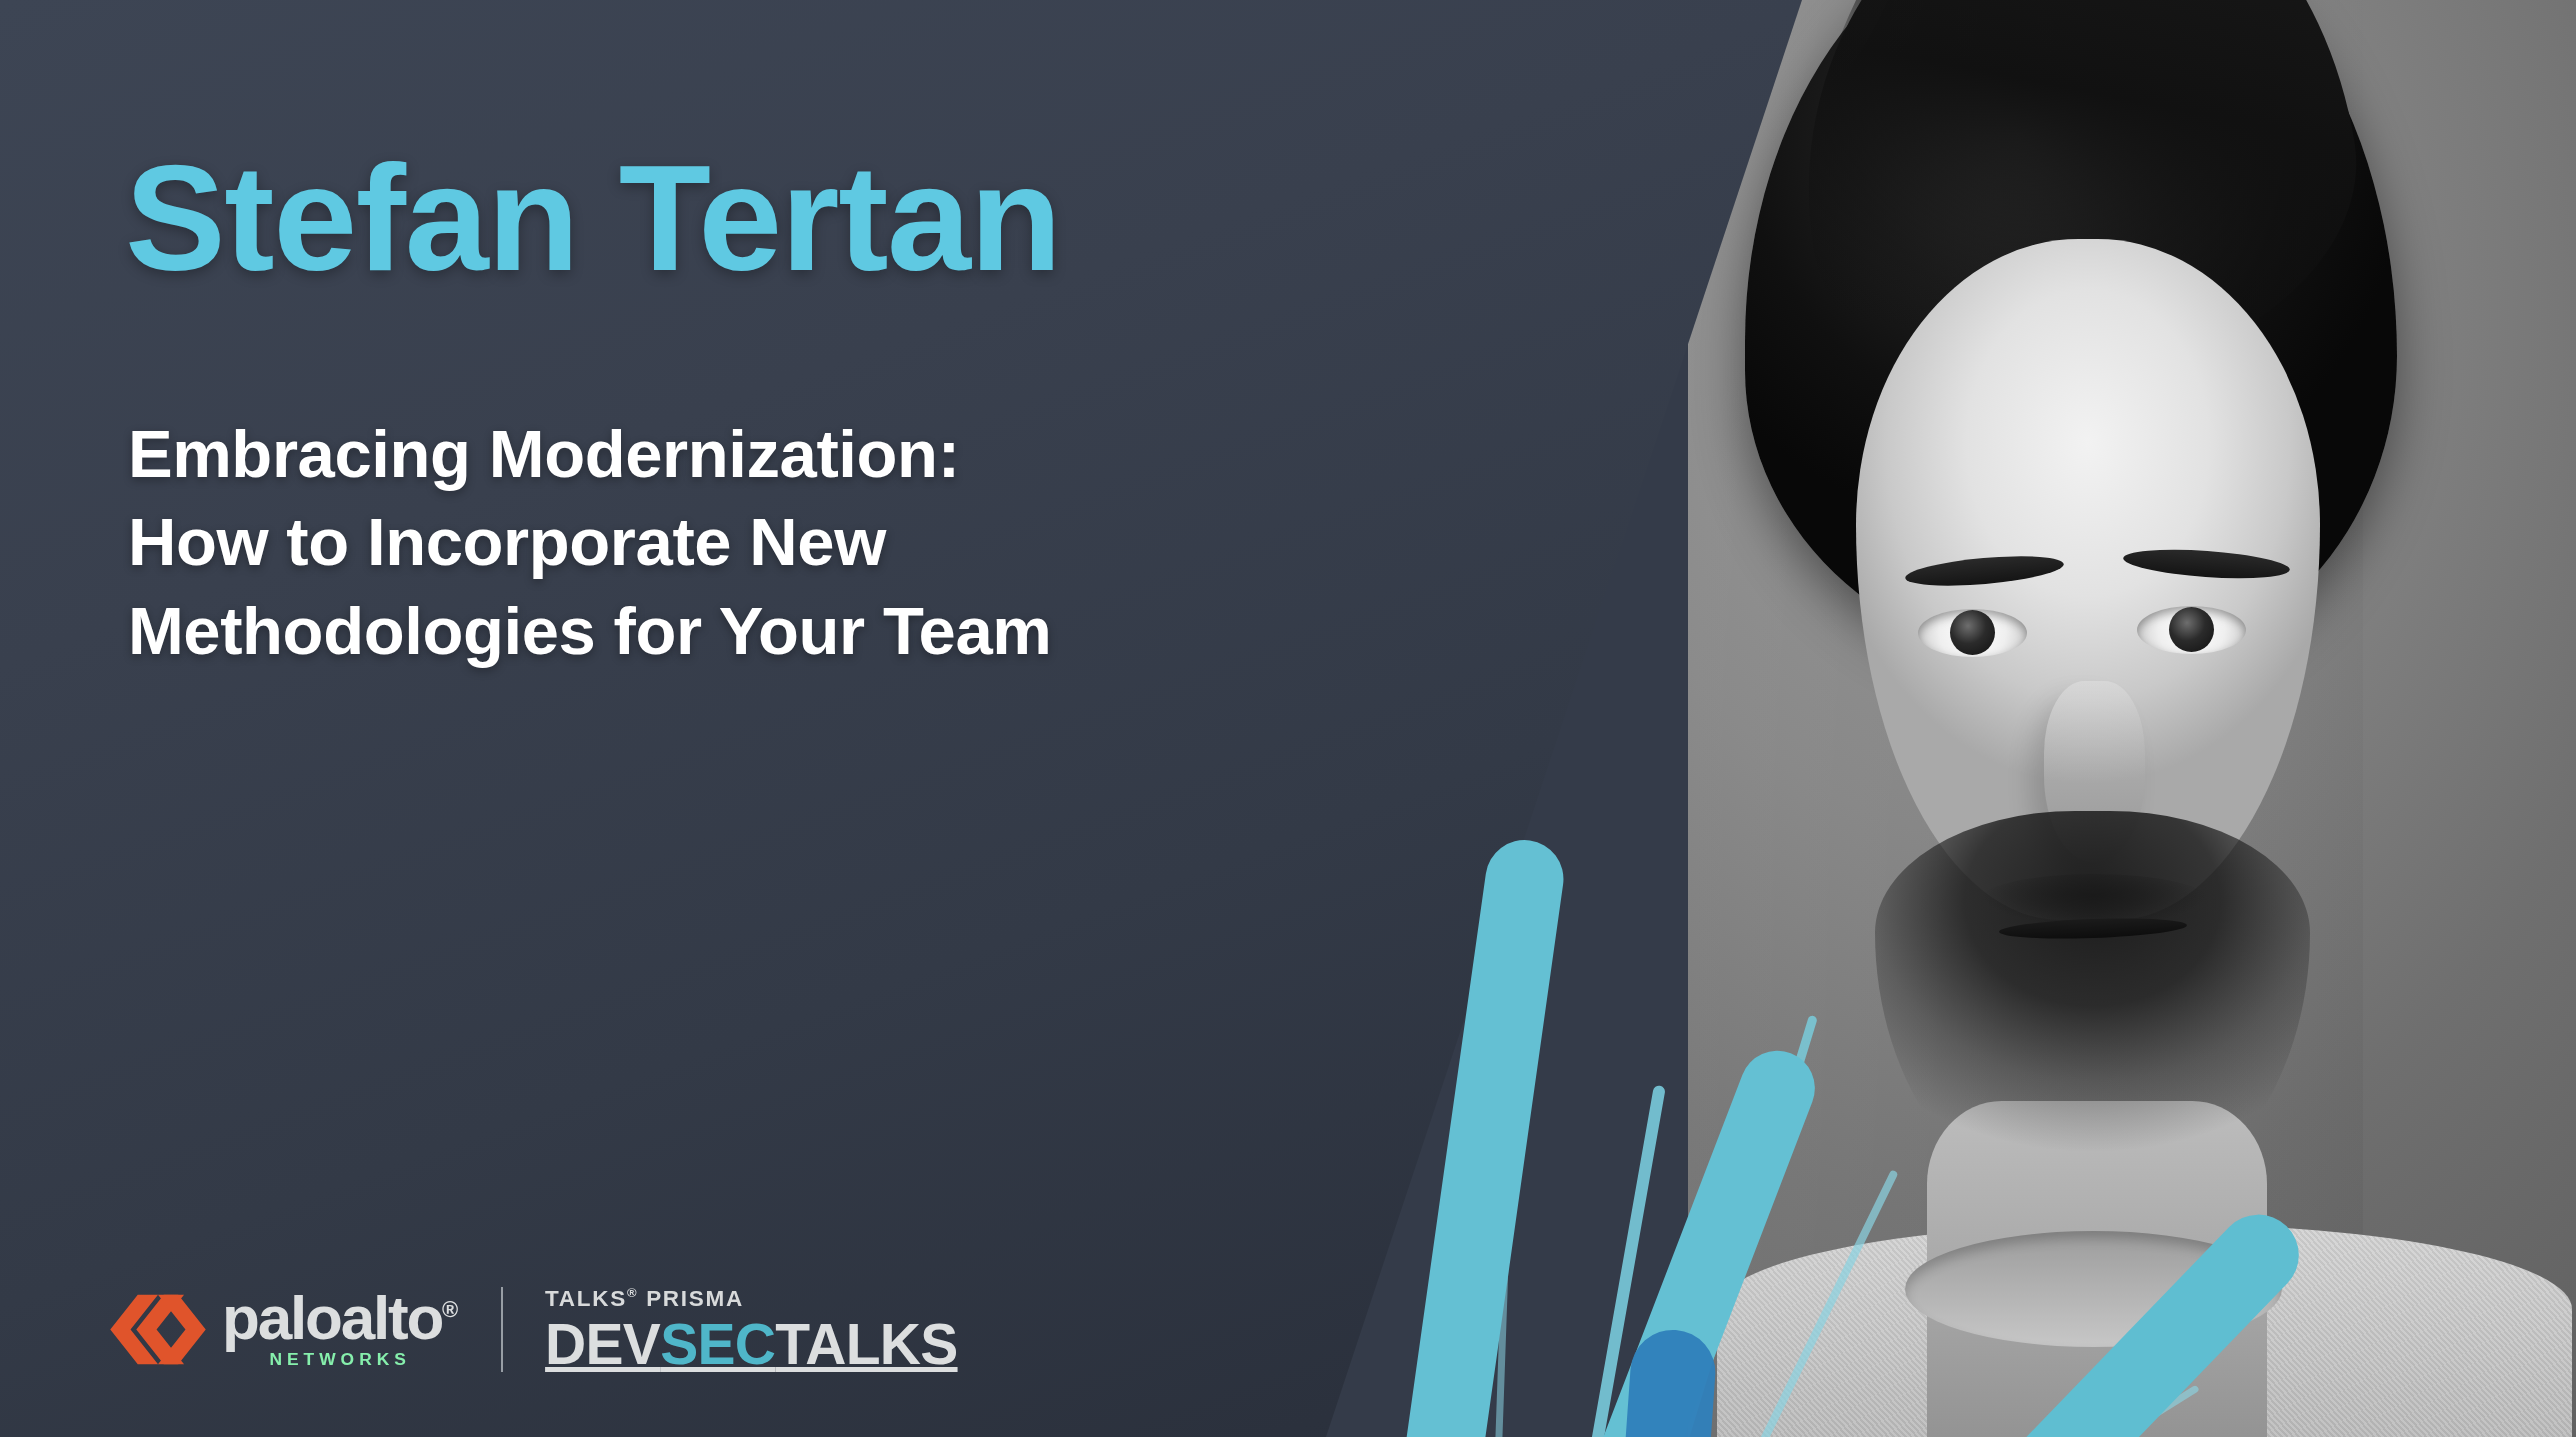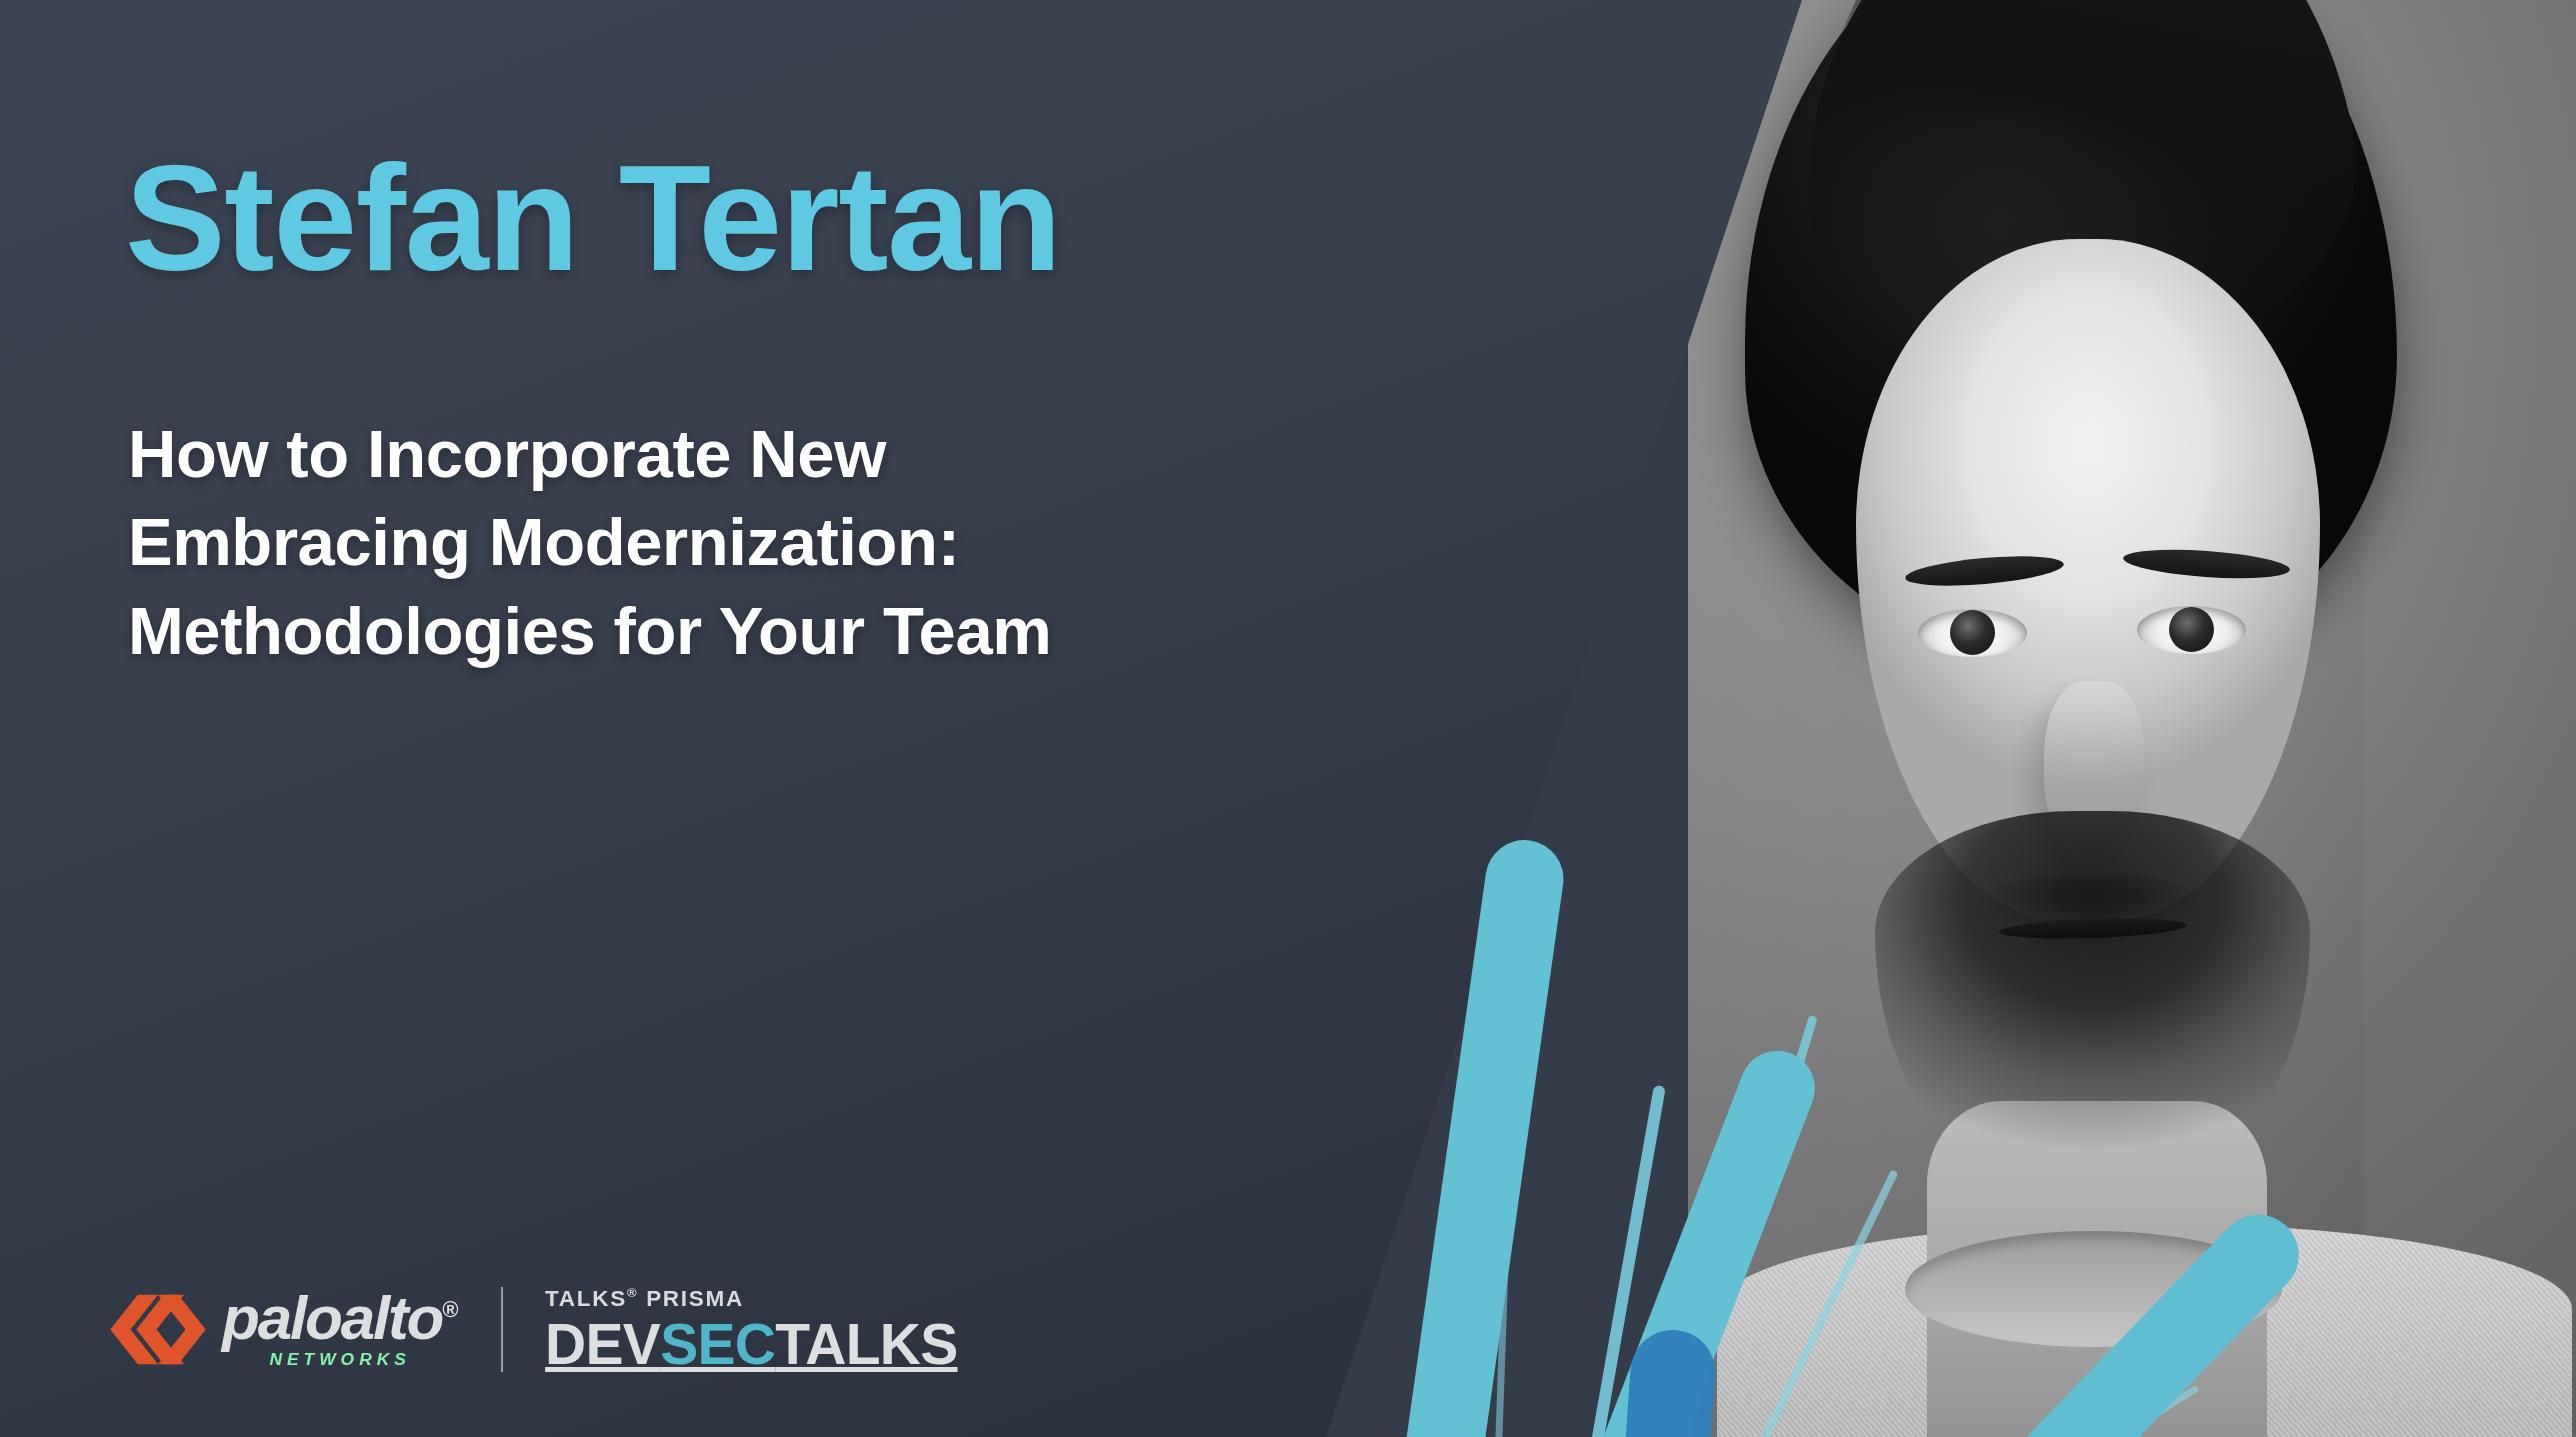--- a/index.html
+++ b/index.html
@@ -202,21 +202,21 @@
   .footer{
     position:absolute;
     left:110px;
     bottom:64px;
     display:flex;
     align-items:center;
     gap:38px;
   }
   .pan-logo{ display:flex; align-items:flex-end; gap:16px; }
   .pan-mark{ width:96px; height:81px; display:block; }
-  .pan-word{ position:relative;font-style:italic; }
+  .pan-word{ position:relative; }
   .pan-paloalto{
     font-size:62px; font-weight:700; letter-spacing:-2.2px;
     color:#dcdedf; line-height:.92;
   }
   .pan-reg{
     font-size:22px; vertical-align:super; font-weight:700; letter-spacing:0;
   }
   .pan-networks{
     margin-top:3px;
     font-size:17.4px; font-weight:700; letter-spacing:5px;
@@ -289,22 +289,22 @@
       <div class="blade" style="left: 1525px; top: 1011px; width: 75px; height: 637px; background: rgb(100, 192, 211); opacity: 1; transform: rotate(21deg);"></div>
       <div class="blade" style="left: 1793px; top: 1043px; width: 81px; height: 652px; background: rgb(95, 190, 209); opacity: 1; transform: rotate(44deg);"></div>
       <div class="blade" style="left: 1605px; top: 1329px; width: 85px; height: 406px; background: rgb(47, 127, 186); opacity: 0.95; transform: rotate(4deg);"></div>
     </div>
 
   <div class="content">
 
     <div class="speaker-name">Stefan Tertan</div>
 
     <div class="talk-title">
+      <span class="ln">Embracing Modernization:</span>
       <span class="ln">How to Incorporate New</span>
-      <span class="ln">Embracing Modernization:</span>
       <span class="ln">Methodologies for Your Team</span>
     </div>
   </div>
 
   <div class="footer">
 
     <div class="pan-logo">
       <svg class="pan-mark" viewBox="0 0 132 112">
         <g fill="#e0542b">
           <polygon points="0,56 38,8 66,8 28,56 66,104 38,104"></polygon>

